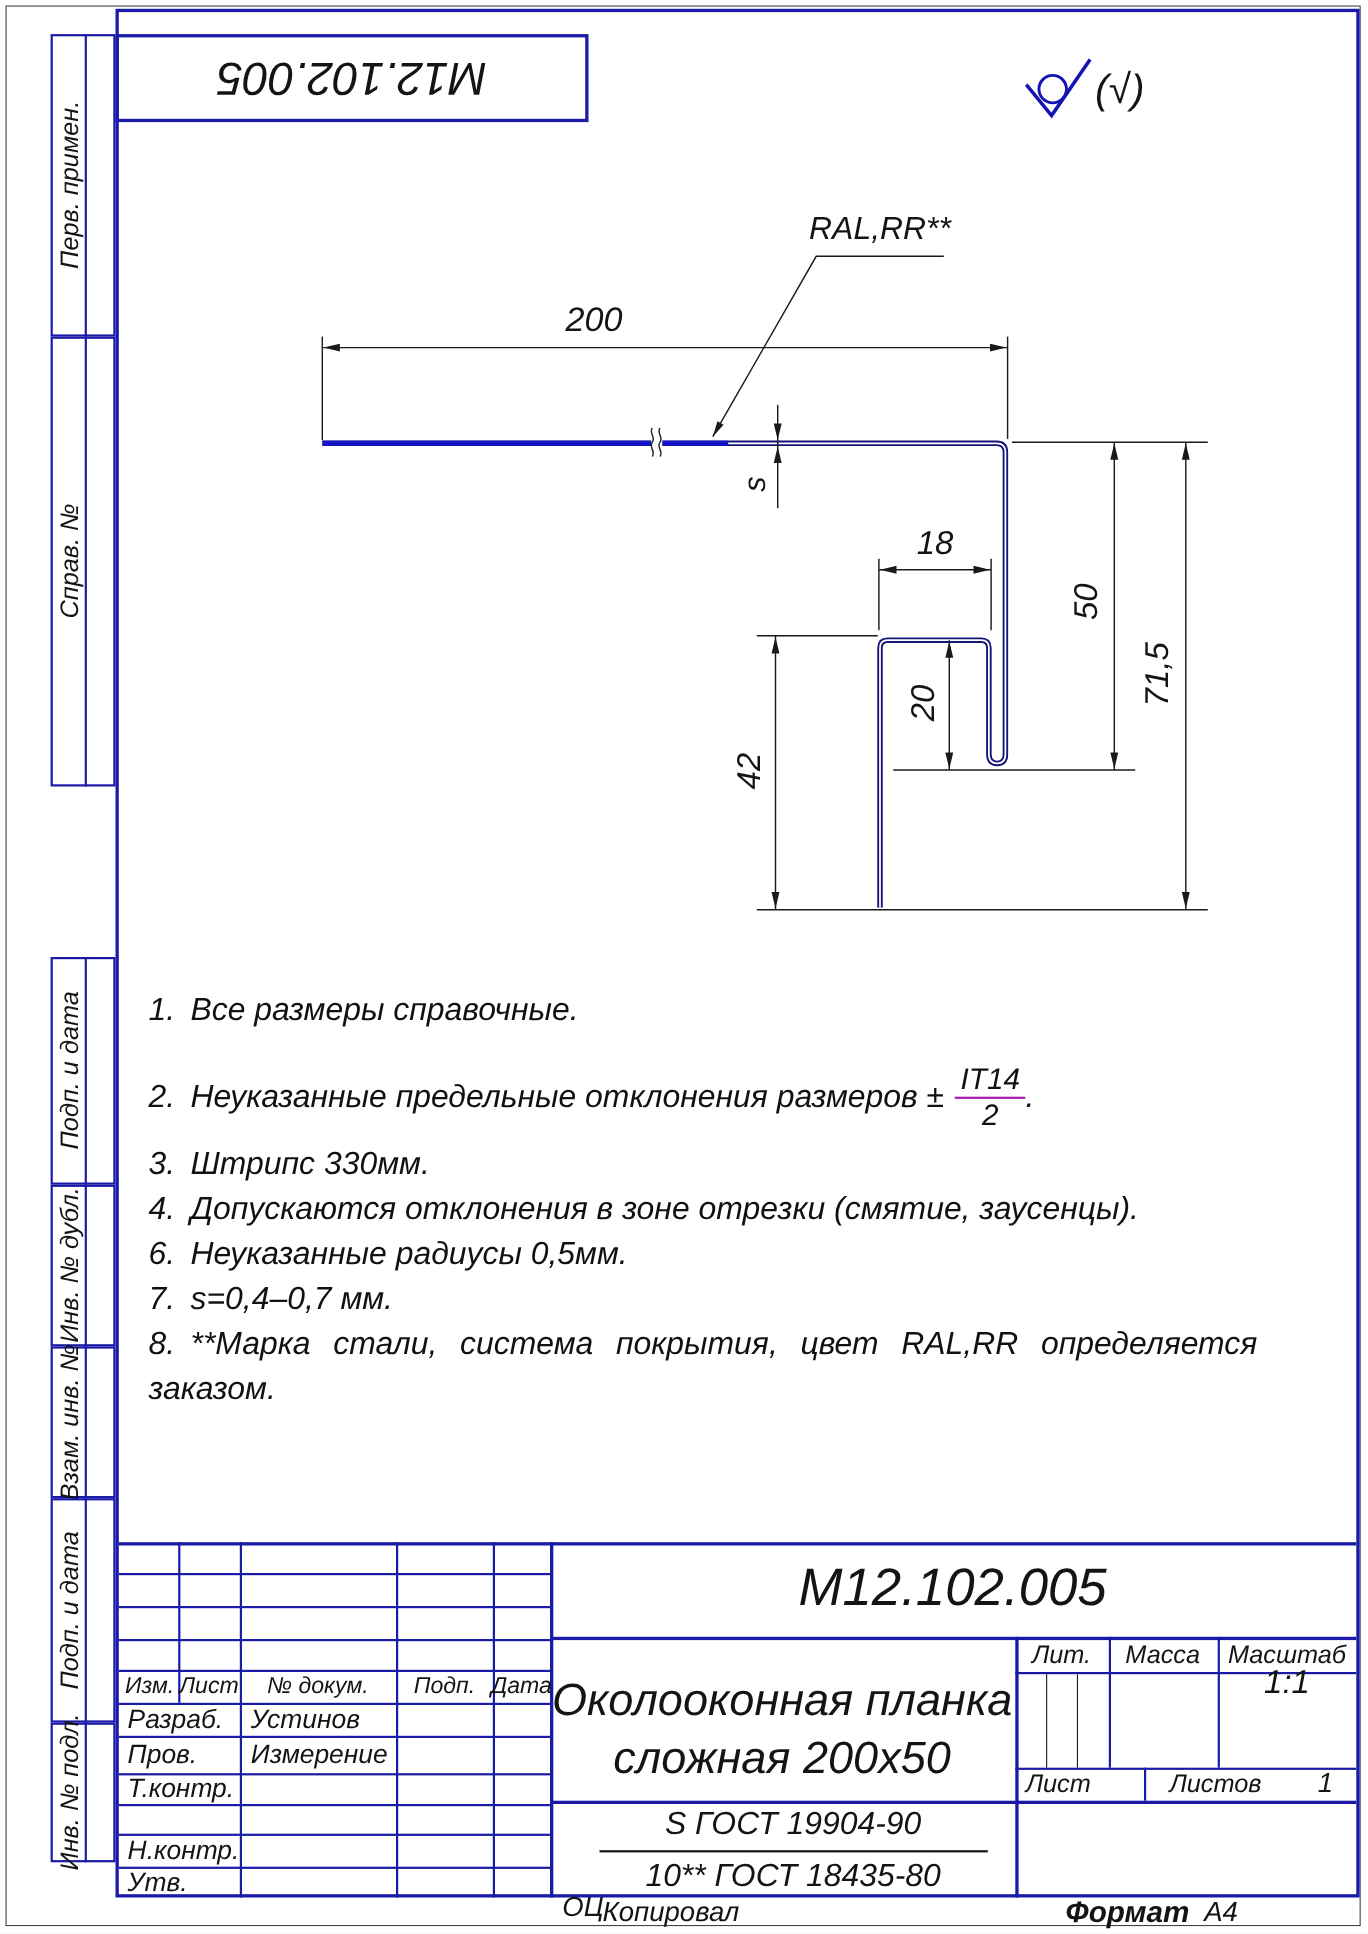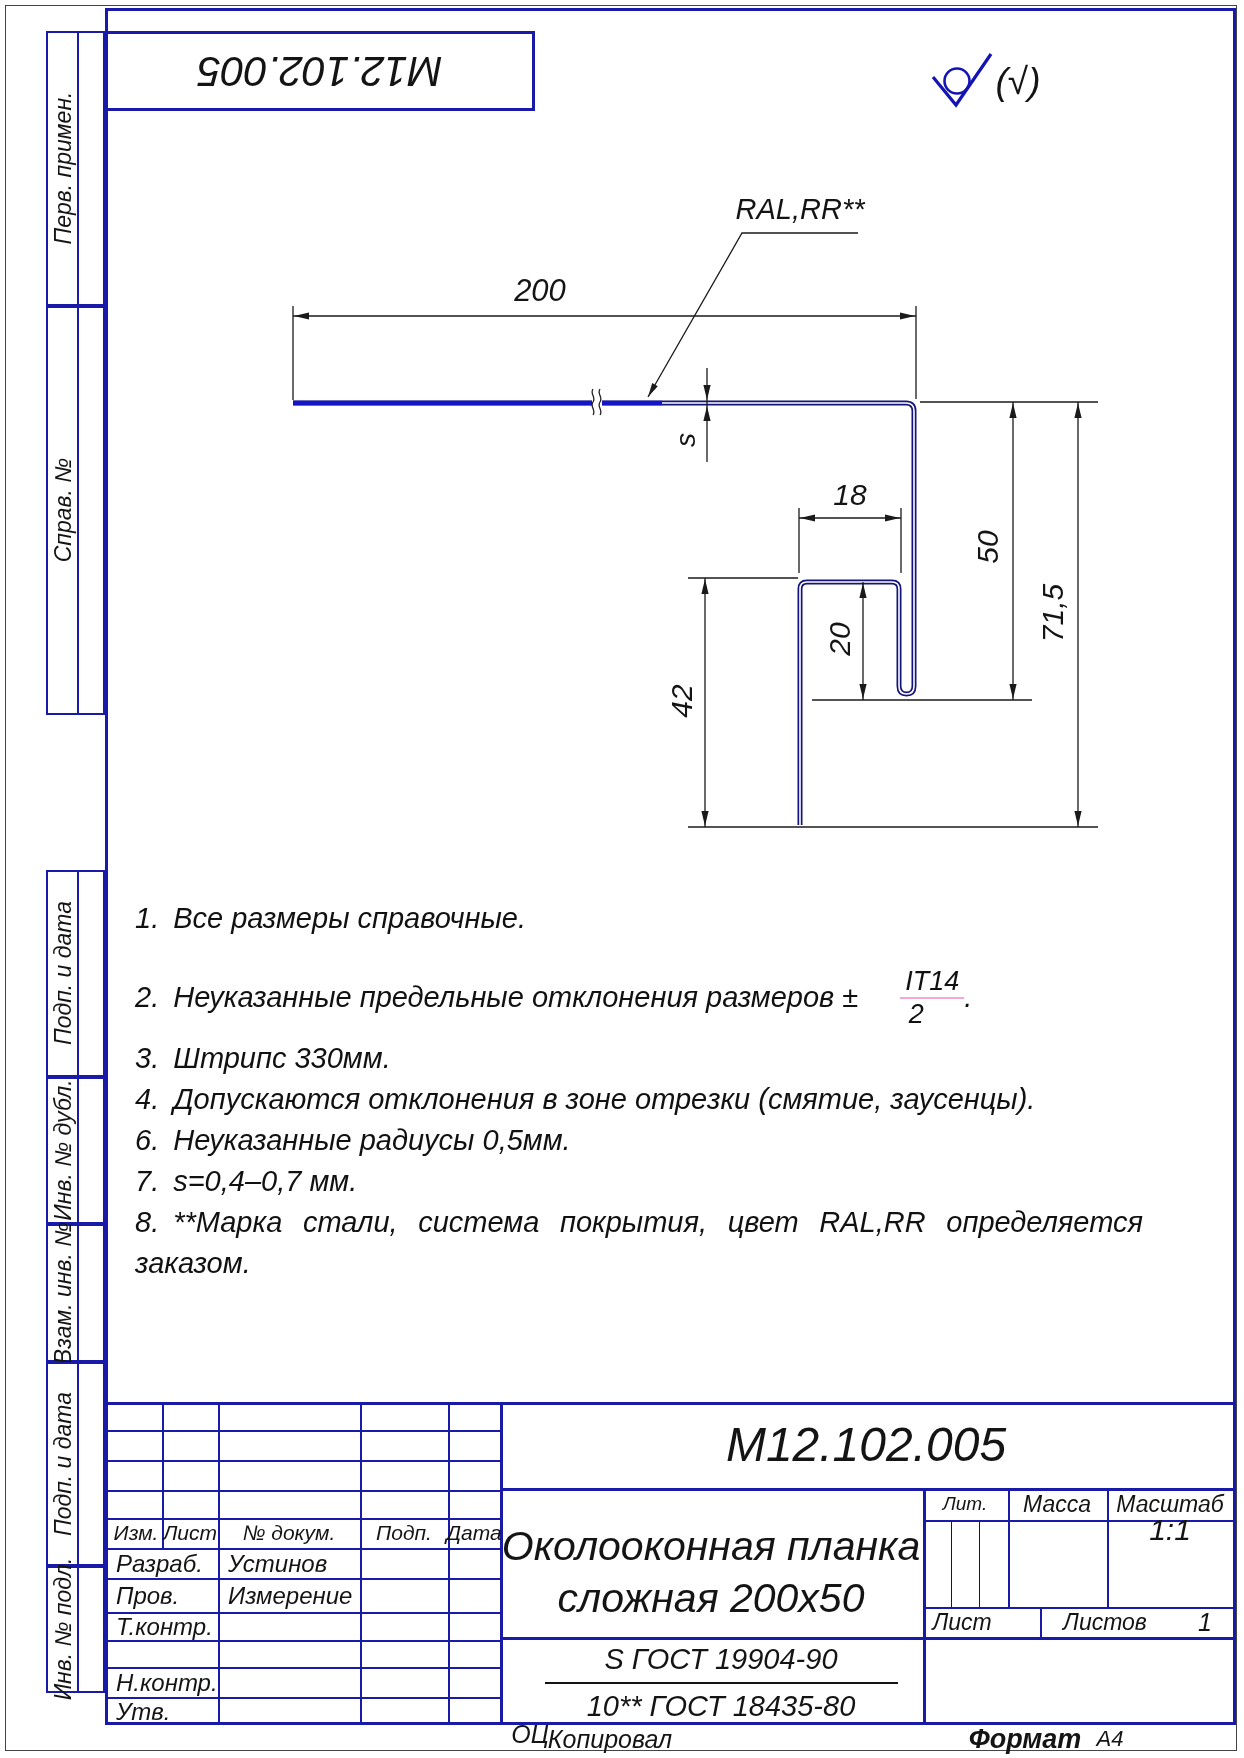--- a/index.html
+++ b/index.html
@@ -15,21 +15,21 @@
   .t{position:absolute;font-style:italic;white-space:nowrap;color:#141414;}
   .tc{transform:translate(-50%,-50%);}
   .rot90{transform:translate(-50%,-50%) rotate(-90deg);}
   .rot180{transform:translate(-50%,-50%) rotate(180deg);}
   .box-blue{position:absolute;border:2px solid #1A1AA8;box-sizing:border-box;}
   .frame{position:absolute;border:3px solid #1A1AA8;box-sizing:border-box;}
   .notes{position:absolute;left:135px;top:898px;width:1008px;font-size:29px;line-height:41px;}
   .note{font-style:italic;text-align:justify;}
   .note .n{margin-right:14px;}
   .frac{display:inline-block;text-align:center;vertical-align:middle;line-height:30px;font-size:27px;}
-  .frac .fn{display:block;border-bottom:2px solid #f9a8d4;padding:0 5px 1px 5px;margin-left:32px;}
+  .frac .fn{display:block;border-bottom:2px solid #a21caf;padding:0 5px 1px 5px;}
   .frac .fd{display:block;}
   svg{position:absolute;left:0;top:0;pointer-events:none;}
 </style>
 </head>
 <body>
 
 <div id="page">
 
   <div class="abs" style="left:5px;top:5px;width:1232px;height:1746px;border:1px solid #444;box-sizing:border-box;"></div>
 
@@ -192,21 +192,21 @@
   <div class="ln-h" style="left:923px;top:1607px;width:310px;"></div>
   <div class="ln-h3" style="left:500px;top:1637px;width:733px;"></div>
 
   <div class="bk-v" style="left:951px;top:1522px;height:85px;"></div>
   <div class="bk-v" style="left:979px;top:1522px;height:85px;"></div>
 
   <div class="bk-h" style="left:545px;top:1682px;width:353px;height:2px;background:#141414;"></div>
 
   <span class="t tc" style="left:866px;top:1444px;font-size:48px;">М12.102.005</span>
 
-  <span class="t tc" style="left:965px;top:1504px;font-size:19px;">Лит.</span>
+  <span class="t tc" style="left:965px;top:1504px;font-size:23px;">Лит.</span>
   <span class="t tc" style="left:1057px;top:1504px;font-size:23px;">Масса</span>
   <span class="t tc" style="left:1170px;top:1504px;font-size:23px;">Масштаб</span>
   <span class="t tc" style="left:1170px;top:1530px;font-size:30px;">1:1</span>
 
   <span class="t tc" style="left:962px;top:1622px;font-size:23px;">Лист</span>
   <span class="t tc" style="left:1105px;top:1622px;font-size:23px;">Листов</span>
   <span class="t tc" style="left:1205px;top:1622px;font-size:25px;">1</span>
 
   <span class="t tc" style="left:711px;top:1546px;font-size:41px;">Околооконная планка</span>
   <span class="t tc" style="left:711px;top:1598px;font-size:41px;text-align:right;">сложная 200x50</span>
@@ -224,15 +224,15 @@
   <span class="t" style="left:116px;top:1550px;font-size:24px;">Разраб.</span>
   <span class="t" style="left:228px;top:1550px;font-size:24px;">Устинов</span>
   <span class="t" style="left:116px;top:1582px;font-size:24px;">Пров.</span>
   <span class="t" style="left:228px;top:1582px;font-size:24px;">Измерение</span>
   <span class="t" style="left:116px;top:1613px;font-size:24px;">Т.контр.</span>
   <span class="t" style="left:116px;top:1669px;font-size:24px;">Н.контр.</span>
   <span class="t" style="left:116px;top:1698px;font-size:24px;">Утв.</span>
 
   <span class="t tc" style="left:610px;top:1739px;font-size:25px;">Копировал</span>
   <span class="t tc" style="left:1025px;top:1739px;font-size:27px;font-weight:bold;">Формат</span>
-  <span class="t tc" style="left:1110px;top:1739px;font-size:22px;">А4</span>
+  <span class="t tc" style="left:1110px;top:1739px;font-size:25px;">А4</span>
 
 </div>
 
 </body></html>

